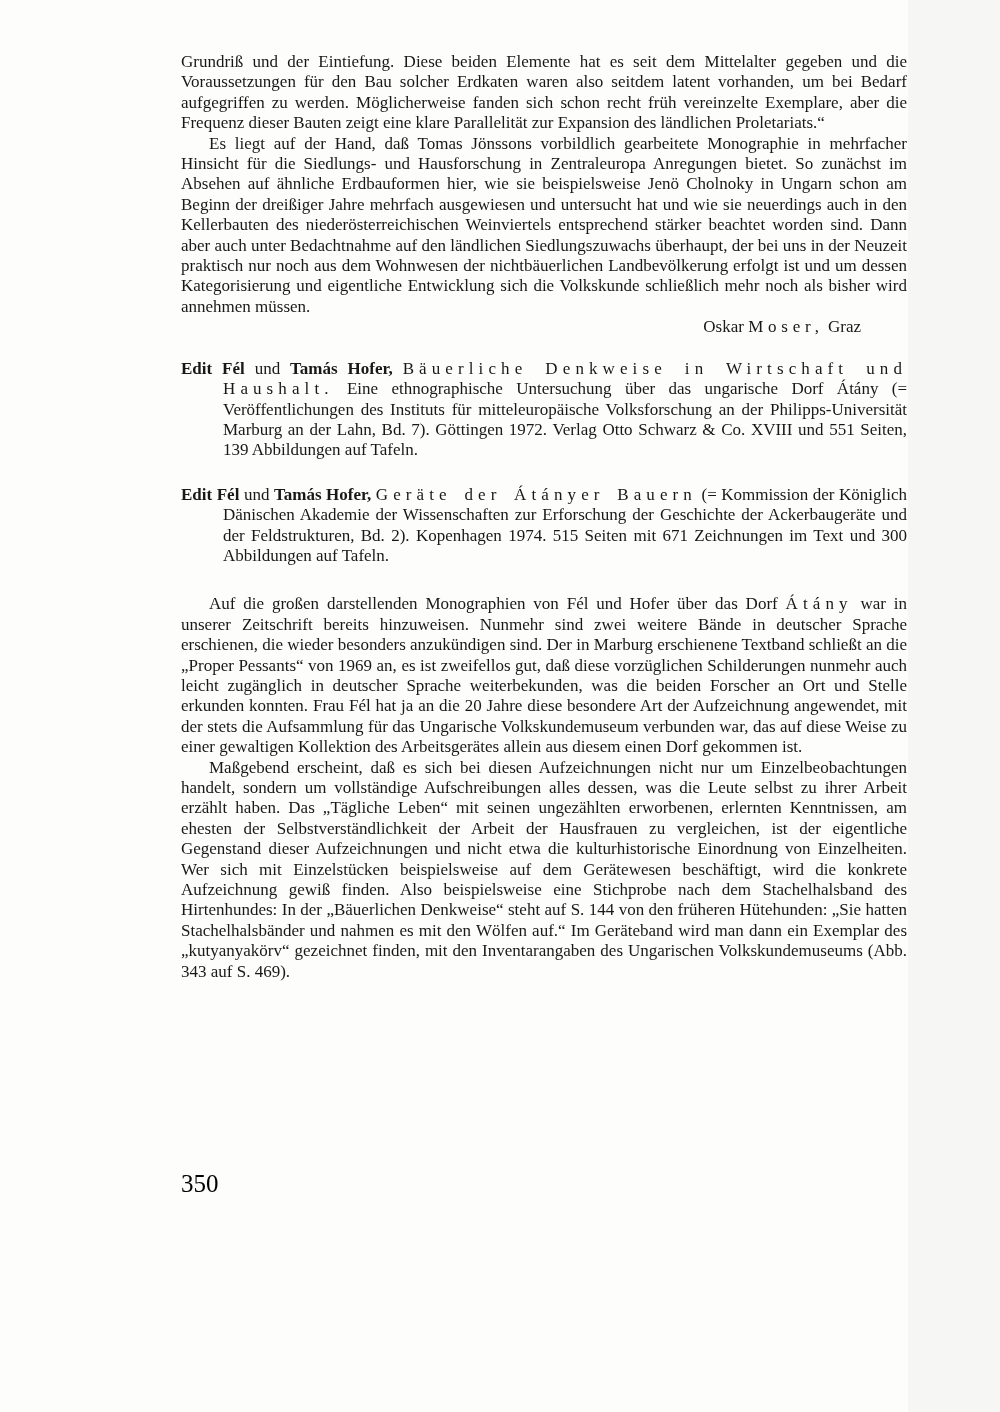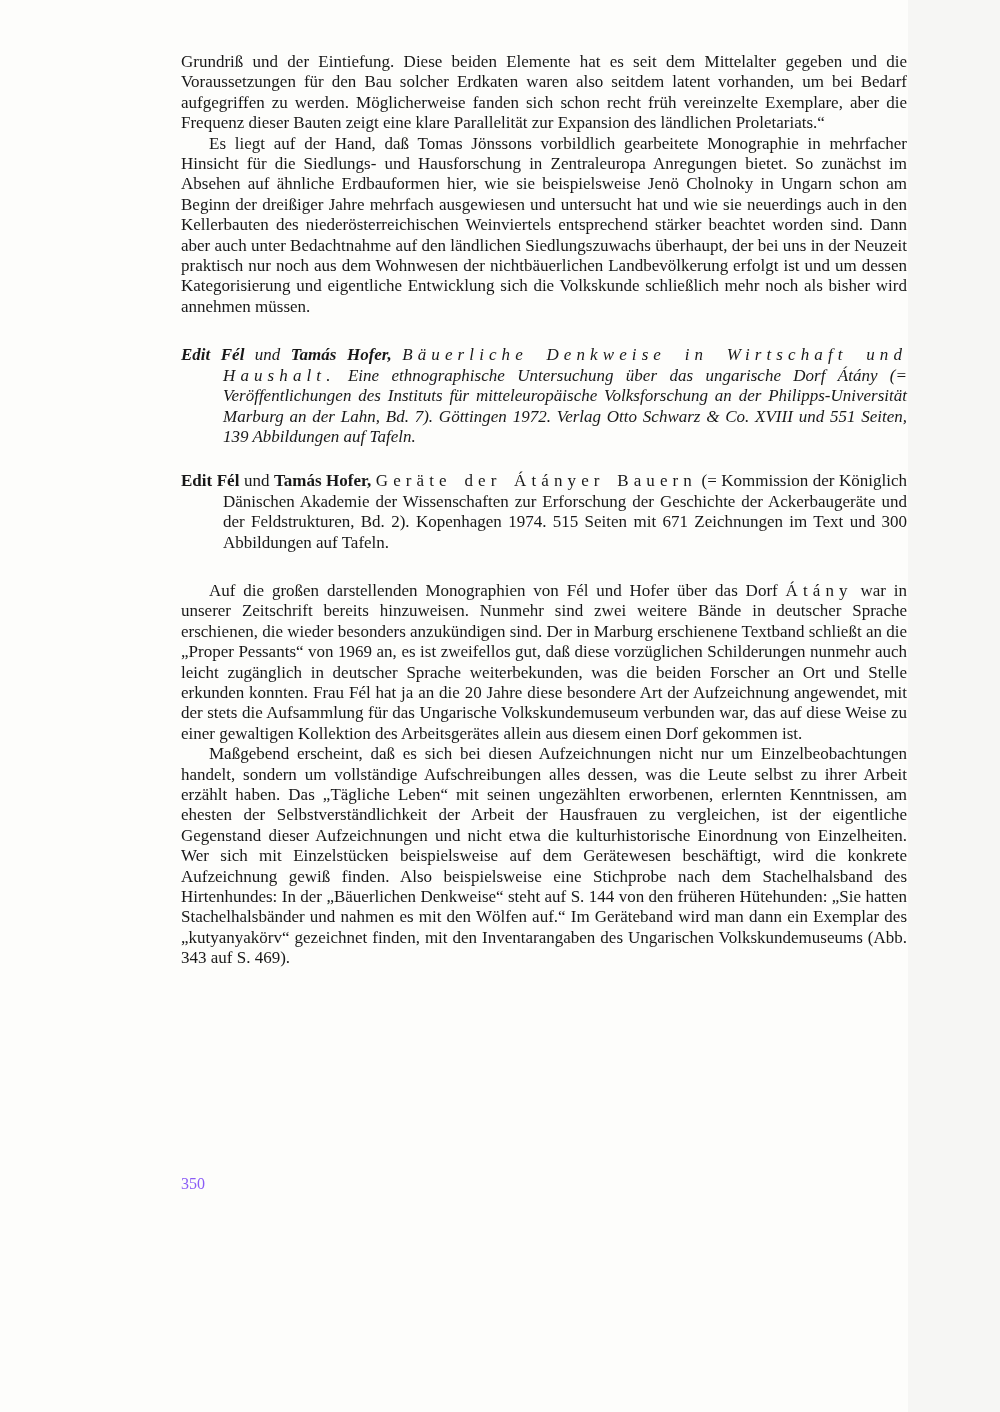--- a/index.html
+++ b/index.html
@@ -44,43 +44,44 @@
     word-spacing: 0.18em;
   }
   .sperr-name {
     letter-spacing: 0.28em;
   }
   .bold { font-weight: bold; }
   .bib {
     padding-left: 42px;
     text-indent: -42px;
   }
-  .gap-lg { margin-top: 28px; font-style: italic; }
+  .gap-lg { margin-top: 21px; }
   .gap-sm { margin-top: 24px; }
   .gap-md { margin-top: 28px; }
   .page-number {
     position: absolute;
     left: 181px;
     top: 1172px;
-    font-size: 16px;
+    font-size: 25px;
     line-height: 24px;
-    color: #8b5cf6;
+    color: #000000;
   }
 </style>
 </head>
 <body>
 
 <div class="sheet">
 
   <div class="textblock">
 
     <p class="para">Grundriß und der Eintiefung. Diese beiden Elemente hat es seit dem Mittelalter gegeben und die Voraussetzungen für den Bau solcher Erdkaten waren also seitdem latent vorhanden, um bei Bedarf aufgegriffen zu werden. Möglicherweise fanden sich schon recht früh vereinzelte Exemplare, aber die Frequenz dieser Bauten zeigt eine klare Parallelität zur Expansion des ländlichen Proletariats.“</p>
 
     <p class="para indent">Es liegt auf der Hand, daß Tomas Jönssons vorbildlich gearbeitete Monographie in mehrfacher Hinsicht für die Siedlungs- und Hausforschung in Zentraleuropa Anregungen bietet. So zunächst im Absehen auf ähnliche Erdbauformen hier, wie sie beispielsweise Jenö Cholnoky in Ungarn schon am Beginn der dreißiger Jahre mehrfach ausgewiesen und untersucht hat und wie sie neuerdings auch in den Kellerbauten des niederösterreichischen Weinviertels entsprechend stärker beachtet worden sind. Dann aber auch unter Bedachtnahme auf den ländlichen Siedlungszuwachs überhaupt, der bei uns in der Neuzeit praktisch nur noch aus dem Wohnwesen der nichtbäuerlichen Landbevölkerung erfolgt ist und um dessen Kategorisierung und eigentliche Entwicklung sich die Volkskunde schließlich mehr noch als bisher wird annehmen müssen.</p>
 
+    <p class="signature"><span>Oskar</span> <span class="sperr-name">Moser,</span> <span>Graz</span></p>
 
     <p class="para bib gap-lg"><span class="bold">Edit Fél</span> <span>und</span> <span class="bold">Tamás Hofer,</span> <span class="sperr">Bäuerliche Denkweise in Wirtschaft und Haushalt.</span> <span>Eine ethnographische Untersuchung über das ungarische Dorf Átány (= Veröffentlichungen des Instituts für mitteleuropäische Volksforschung an der Philipps-Universität Marburg an der Lahn, Bd. 7). Göttingen 1972. Verlag Otto Schwarz &amp; Co. XVIII und 551 Seiten, 139 Abbildungen auf Tafeln.</span></p>
 
     <p class="para bib gap-sm"><span class="bold">Edit Fél</span> <span>und</span> <span class="bold">Tamás Hofer,</span> <span class="sperr">Geräte der Átányer Bauern</span> <span>(= Kommission der Königlich Dänischen Akademie der Wissenschaften zur Erforschung der Geschichte der Ackerbaugeräte und der Feldstrukturen, Bd. 2). Kopenhagen 1974. 515 Seiten mit 671 Zeichnungen im Text und 300 Abbildungen auf Tafeln.</span></p>
 
     <p class="para indent gap-md"><span>Auf die großen darstellenden Monographien von Fél und Hofer über das Dorf</span> <span class="sperr">Átány</span> <span>war in unserer Zeitschrift bereits hinzuweisen. Nunmehr sind zwei weitere Bände in deutscher Sprache erschienen, die wieder besonders anzukündigen sind. Der in Marburg erschienene Textband schließt an die „Proper Pessants“ von 1969 an, es ist zweifellos gut, daß diese vorzüglichen Schilderungen nunmehr auch leicht zugänglich in deutscher Sprache weiterbekunden, was die beiden Forscher an Ort und Stelle erkunden konnten. Frau Fél hat ja an die 20 Jahre diese besondere Art der Aufzeichnung angewendet, mit der stets die Aufsammlung für das Ungarische Volkskundemuseum verbunden war, das auf diese Weise zu einer gewaltigen Kollektion des Arbeitsgerätes allein aus diesem einen Dorf gekommen ist.</span></p>
 
     <p class="para indent">Maßgebend erscheint, daß es sich bei diesen Aufzeichnungen nicht nur um Einzelbeobachtungen handelt, sondern um vollständige Aufschreibungen alles dessen, was die Leute selbst zu ihrer Arbeit erzählt haben. Das „Tägliche Leben“ mit seinen ungezählten erworbenen, erlernten Kenntnissen, am ehesten der Selbstverständlichkeit der Arbeit der Hausfrauen zu vergleichen, ist der eigentliche Gegenstand dieser Aufzeichnungen und nicht etwa die kulturhistorische Einordnung von Einzelheiten. Wer sich mit Einzelstücken beispielsweise auf dem Gerätewesen beschäftigt, wird die konkrete Aufzeichnung gewiß finden. Also beispielsweise eine Stichprobe nach dem Stachelhalsband des Hirtenhundes: In der „Bäuerlichen Denkweise“ steht auf S. 144 von den früheren Hütehunden: „Sie hatten Stachelhalsbänder und nahmen es mit den Wölfen auf.“ Im Geräteband wird man dann ein Exemplar des „kutyanyakörv“ gezeichnet finden, mit den Inventarangaben des Ungarischen Volkskundemuseums (Abb. 343 auf S. 469).</p>
 
   </div>

